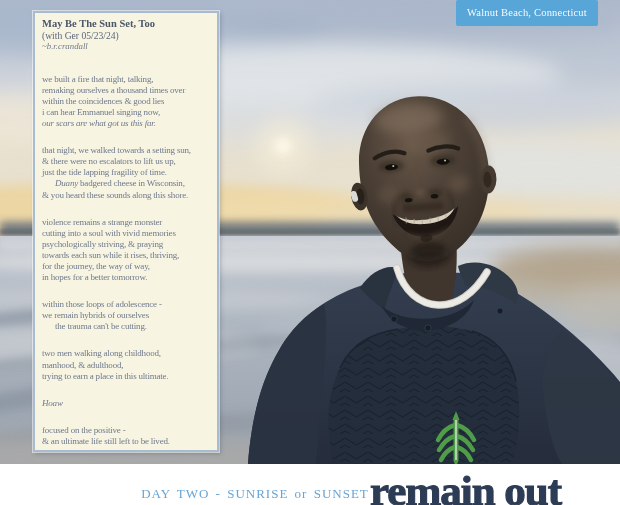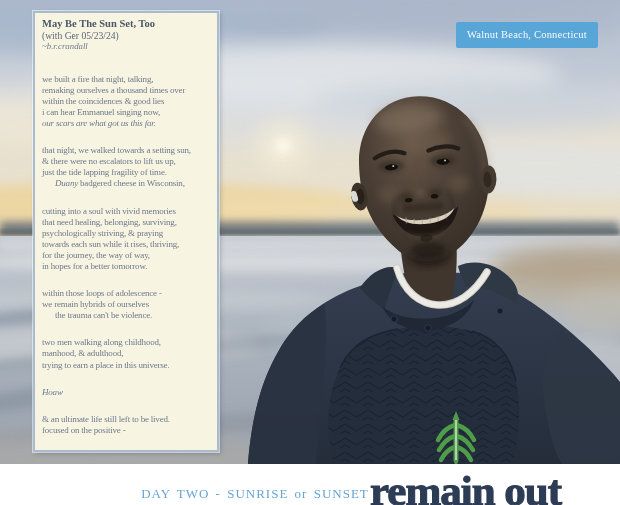--- a/index.html
+++ b/index.html
@@ -15,21 +15,21 @@
   .poem-card, .poem-card *{color:#6e7a8d;}
   .poem-line{font-size:9px;line-height:11.1px;letter-spacing:-0.2px;white-space:nowrap;}
   .poem-title{font-size:10.5px;font-weight:bold;color:#4a5768;line-height:11.5px;white-space:nowrap;}
   .poem-subtitle{font-size:9.6px;color:#5b6779;line-height:11.1px;white-space:nowrap;}
   .poem-byline{font-size:8.8px;font-style:italic;line-height:11.1px;white-space:nowrap;}
   .stanza{margin:16px 0 11px 0;}
   .stanza:last-child{margin-bottom:0;}
   .poem-line.indent{padding-left:13px;}
   .poem-line .em{font-style:italic;}
   
-  .badge{position:absolute;left:456px;top:22px;width:142px;height:26px;background:#58a5d8;
+  .badge{position:absolute;left:456px;top:0;width:142px;height:26px;background:#58a5d8;
          color:#f6fbff;font-size:10.5px;line-height:26px;text-align:center;
          letter-spacing:.2px;border-radius:2px;}
   
   .footer{position:absolute;left:0;top:472px;width:556px;height:41px;background:#ffffff;font-family:Liberation Serif, serif;}
   .day-label{position:absolute;left:140px;top:14px;width:230px;text-align:center;
              color:#68a4d4;font-size:13px;letter-spacing:1px;word-spacing:2px;white-space:nowrap;}
   .logo{position:absolute;left:370px;top:-3px;color:#2d3c55;font-size:43px;line-height:44px;
         font-weight:bold;-webkit-text-stroke:1.1px #2d3c55;letter-spacing:-1px;white-space:nowrap;}
 </style>
 </head>
@@ -240,45 +240,46 @@
           <div class="poem-line"><span>remaking ourselves a thousand times over</span></div>
           <div class="poem-line"><span>within the coincidences &amp; good lies</span></div>
           <div class="poem-line"><span>i can hear Emmanuel singing now,</span></div>
           <div class="poem-line"><span class="em">our scars are what got us this far.</span></div>
         </div>
         <div class="stanza">
           <div class="poem-line"><span>that night, we walked towards a setting sun,</span></div>
           <div class="poem-line"><span>&amp; there were no escalators to lift us up,</span></div>
           <div class="poem-line"><span>just the tide lapping fragility of time.</span></div>
           <div class="poem-line indent"><span class="em">Duany</span><span> badgered cheese in Wisconsin,</span></div>
-        </div>
-        <div class="stanza">
+          <div class="poem-line"><span>&amp; you heard these sounds along this shore.</span></div>
+        </div>
+        <div class="stanza">
+          <div class="poem-line"><span>violence remains a strange monster</span></div>
           <div class="poem-line"><span>cutting into a soul with vivid memories</span></div>
-          <div class="poem-line"><span>that need healing, belonging, surviving,</span></div>
           <div class="poem-line"><span>psychologically striving, &amp; praying</span></div>
           <div class="poem-line"><span>towards each sun while it rises, thriving,</span></div>
           <div class="poem-line"><span>for the journey, the way of way,</span></div>
           <div class="poem-line"><span>in hopes for a better tomorrow.</span></div>
         </div>
         <div class="stanza">
           <div class="poem-line"><span>within those loops of adolescence -</span></div>
           <div class="poem-line"><span>we remain hybrids of ourselves</span></div>
-          <div class="poem-line indent"><span>the trauma can't be violence.</span></div>
+          <div class="poem-line indent"><span>the trauma can't be cutting.</span></div>
         </div>
         <div class="stanza">
           <div class="poem-line"><span>two men walking along childhood,</span></div>
           <div class="poem-line"><span>manhood, &amp; adulthood,</span></div>
-          <div class="poem-line"><span>trying to earn a place in this universe.</span></div>
+          <div class="poem-line"><span>trying to earn a place in this ultimate.</span></div>
         </div>
         <div class="stanza">
           <div class="poem-line"><span class="em">Hoaw</span></div>
         </div>
         <div class="stanza">
+          <div class="poem-line"><span>focused on the positive -</span></div>
           <div class="poem-line"><span>&amp; an ultimate life still left to be lived.</span></div>
-          <div class="poem-line"><span>focused on the positive -</span></div>
         </div>
       </div>
   </div>
 
   <div class="badge">Walnut Beach, Connecticut</div>
 
   <div class="footer">
     <div class="day-label">DAY TWO - SUNRISE or SUNSET</div>
     <div class="logo">remain out</div>
   </div>

